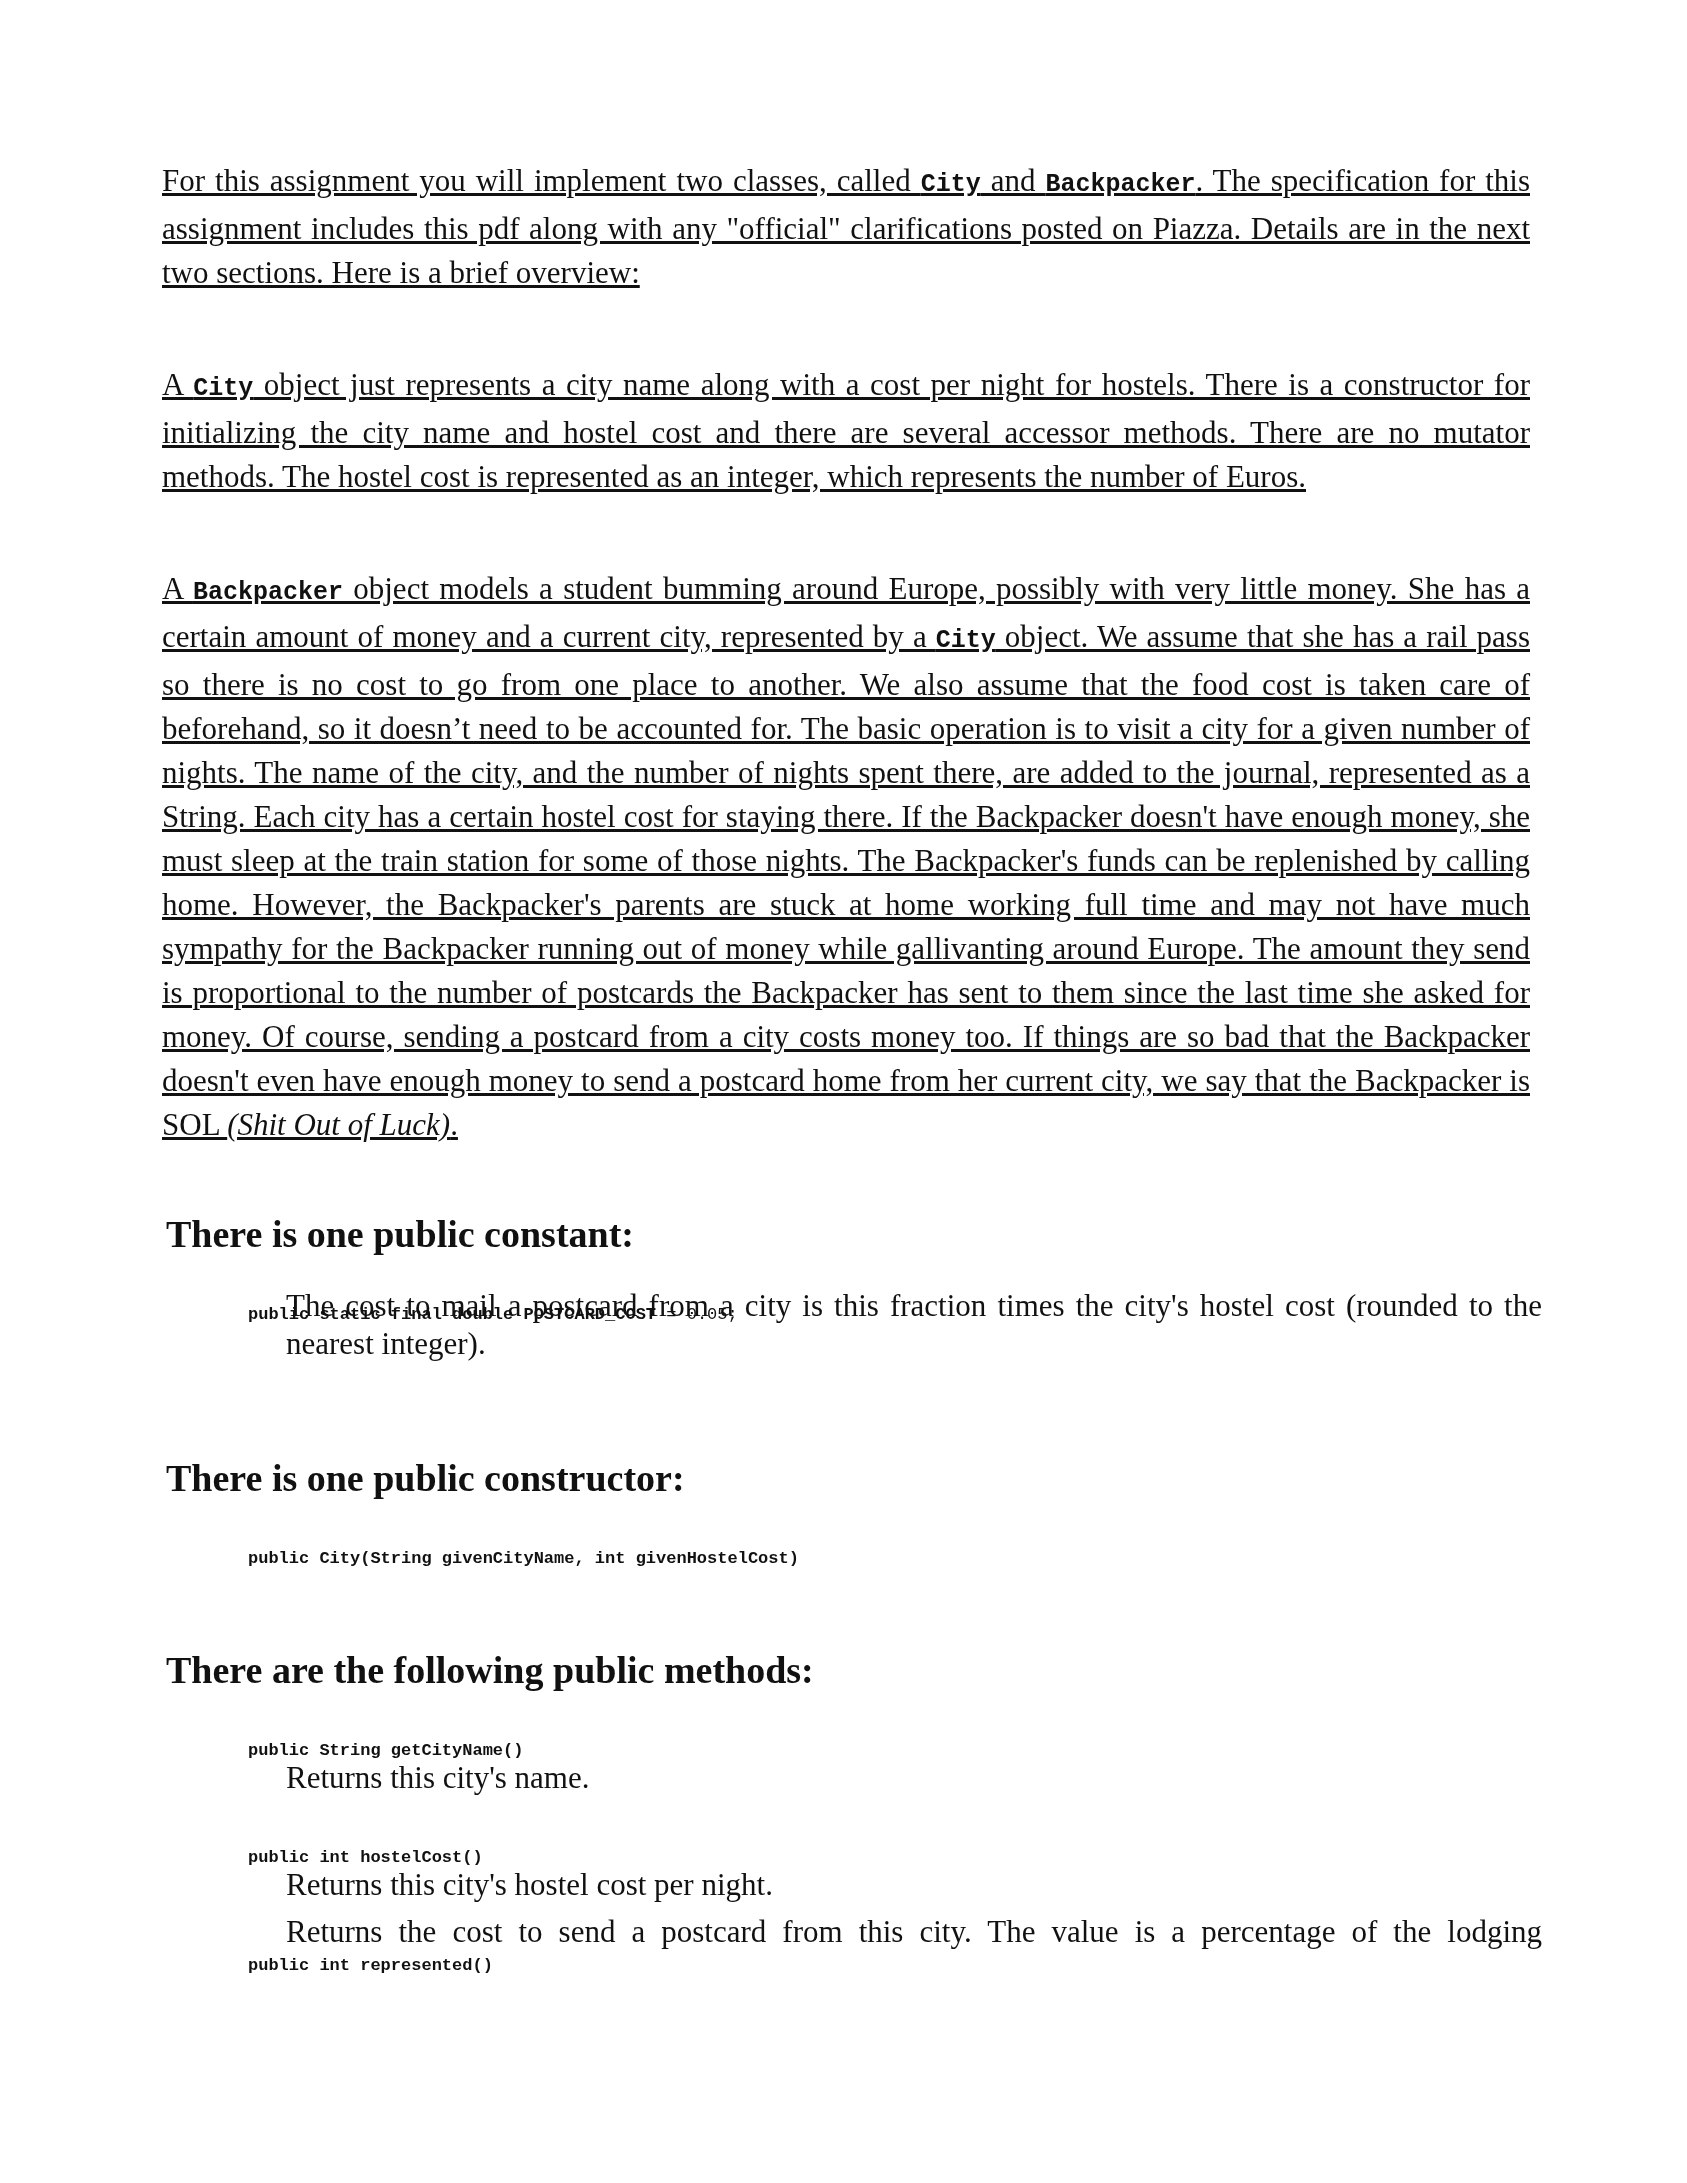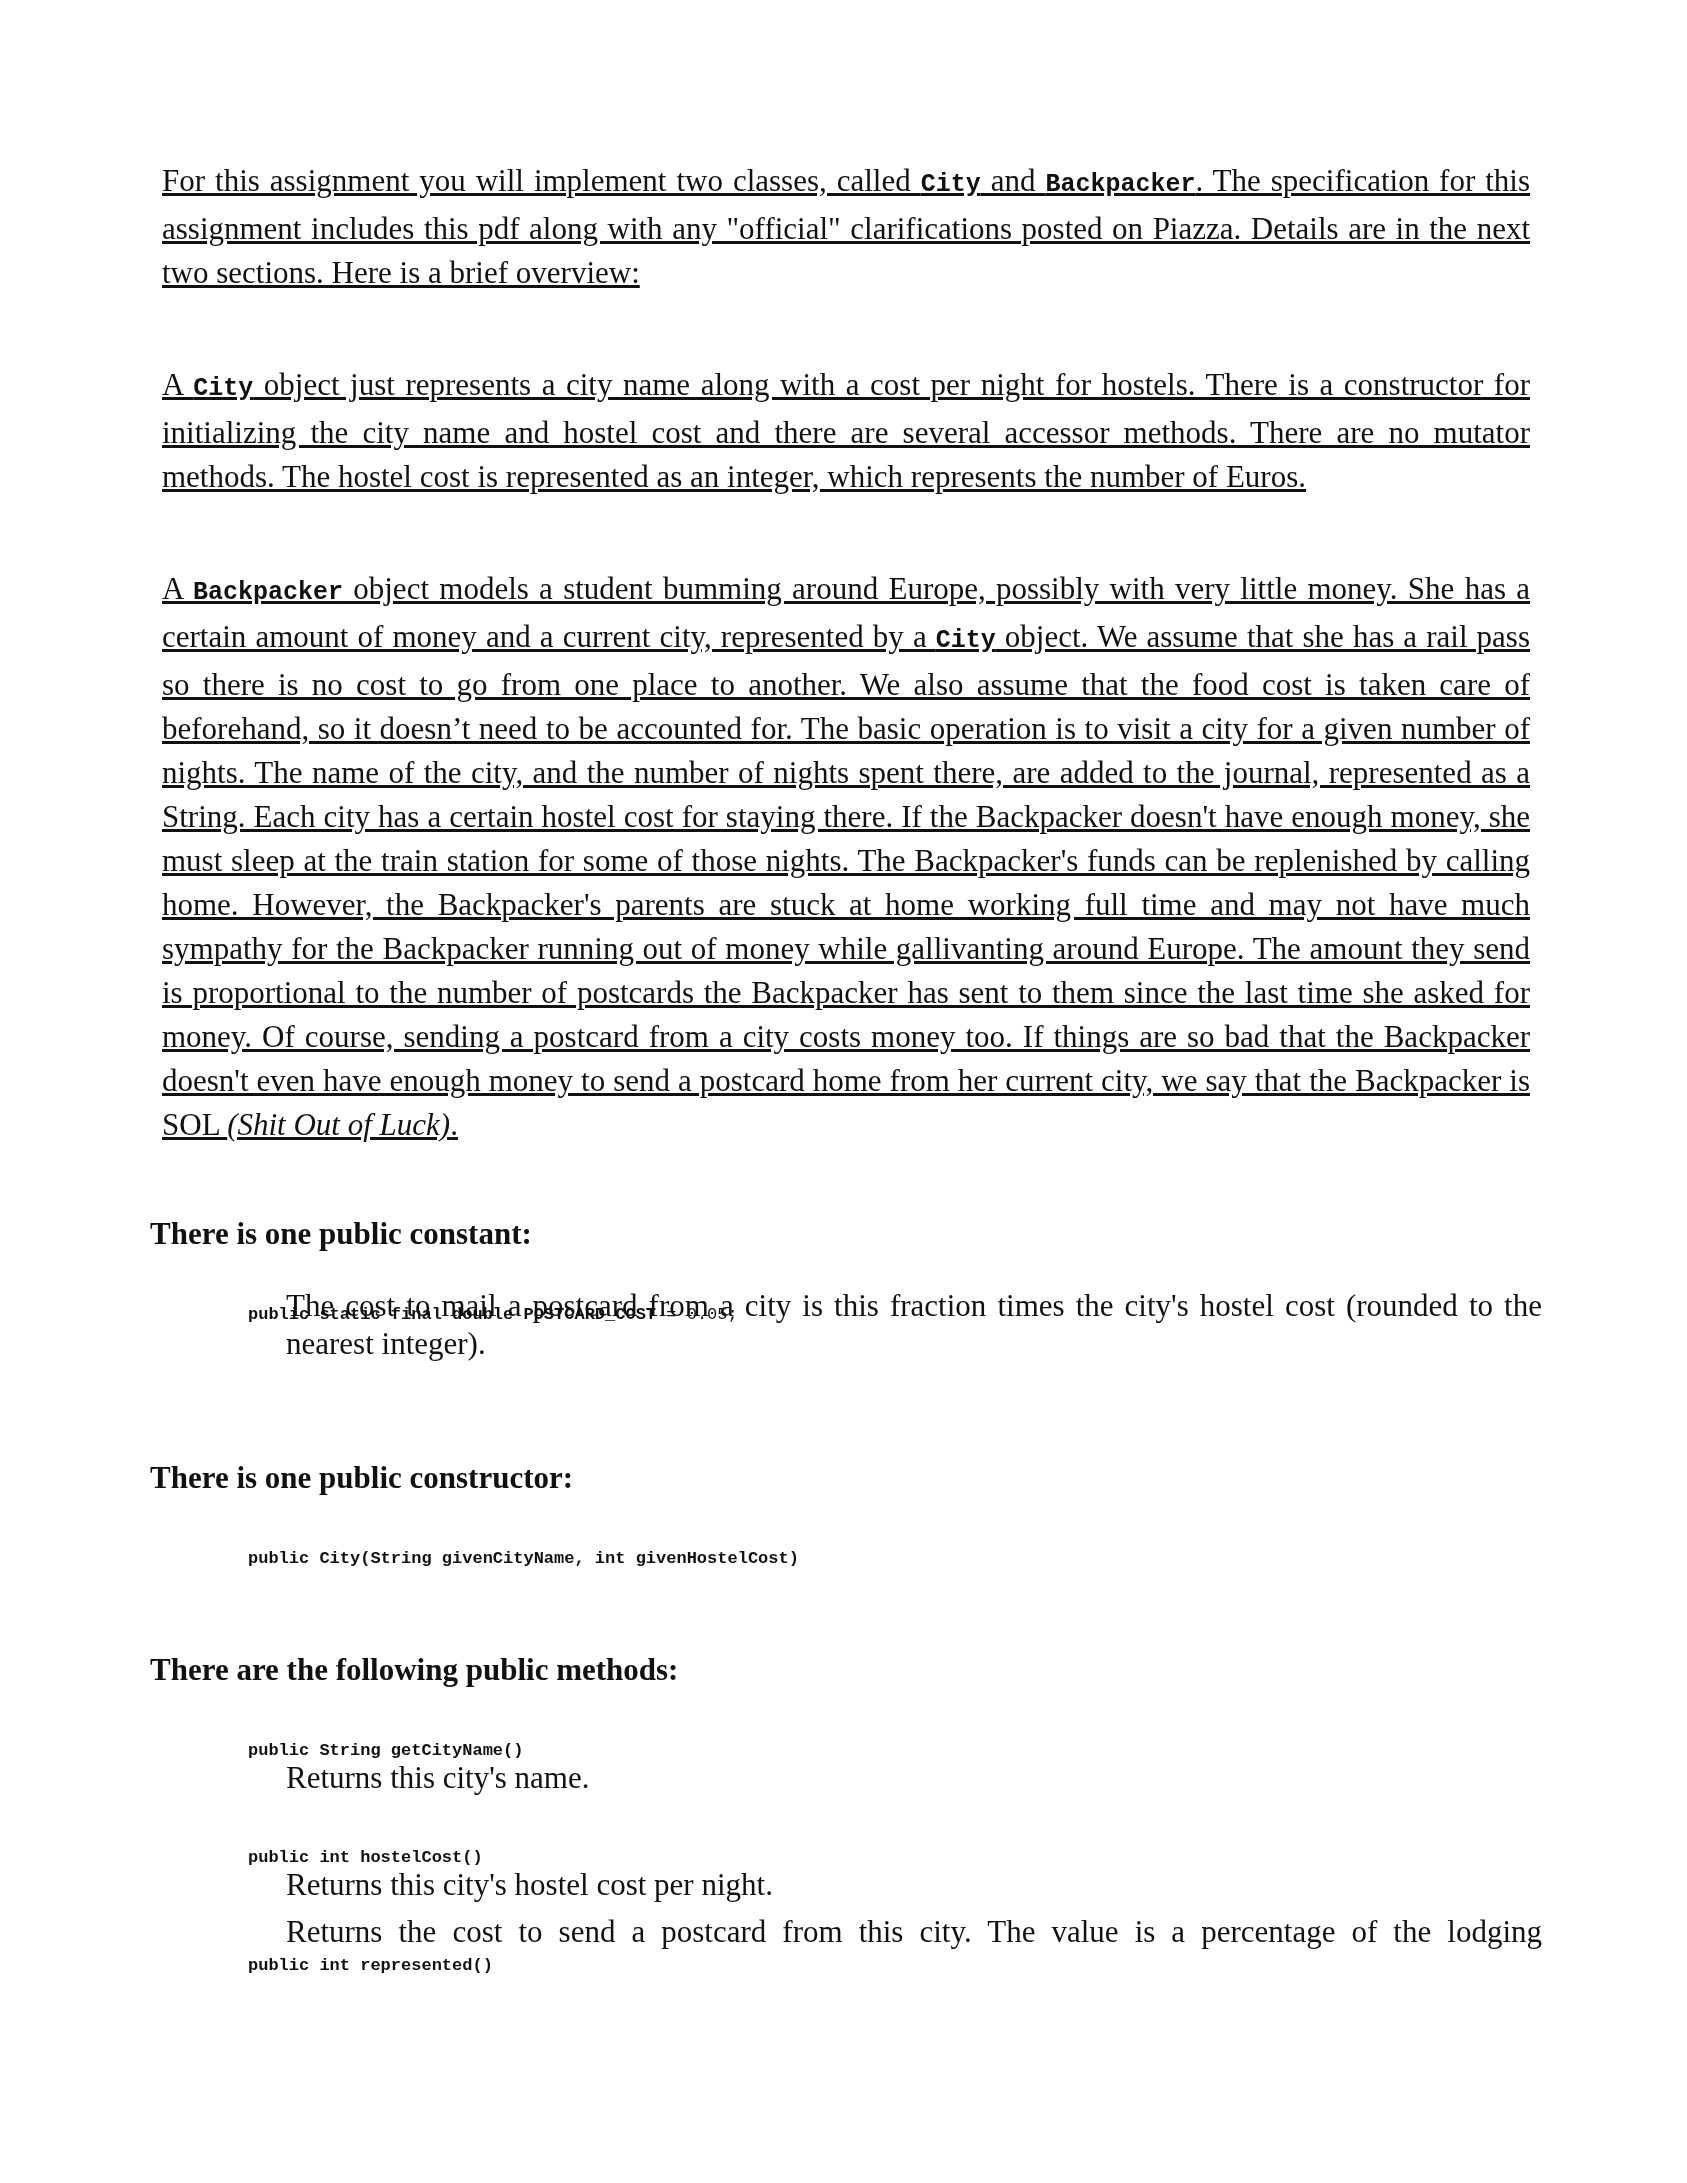--- a/index.html
+++ b/index.html
@@ -6,21 +6,21 @@
   body { width:1687px; height:2183px; position:relative; overflow:hidden; color:#111; }
   .page { position:absolute; left:150px; top:147px; width:1392px;
           font-family:"Liberation Serif", serif; font-size:31px; line-height:44px; }
   p { margin:12px; text-align:justify;text-decoration:underline; }
   .gap { height:44px; }
   code, .mono { font-family:"Liberation Mono", monospace; font-weight:bold; font-size:25px; }
   .mono-r { font-family:"Liberation Mono", monospace; font-weight:normal; font-size:25px; }
   .i { font-style:italic; }
   h2 { margin:0; font-weight:bold; font-size:37px; line-height:53px; position:absolute; top:963px; }
   h2 .mono-r { font-size:32px; }
-  .h3 { position:absolute; left:0; font-weight:bold; font-size:31px; }
+  .h3 { position:absolute; left:16px; font-weight:bold; font-size:38px; }
   .sig { position:absolute; left:98px; font-family:"Liberation Mono", monospace; font-weight:bold; font-size:17px; line-height:33px; }
   .desc { position:absolute; left:136px; right:0; text-align:justify; }
 </style>
 </head>
 <body>
 
 <div class="page">
   <p>
     <span>For this assignment you will implement two classes, called </span><code>City</code><span> and </span><code>Backpacker</code><span>. The specification for this assignment includes this pdf along with any "official" clarifications posted on Piazza. Details are in the next two sections. Here is a brief overview:</span>
   </p>

